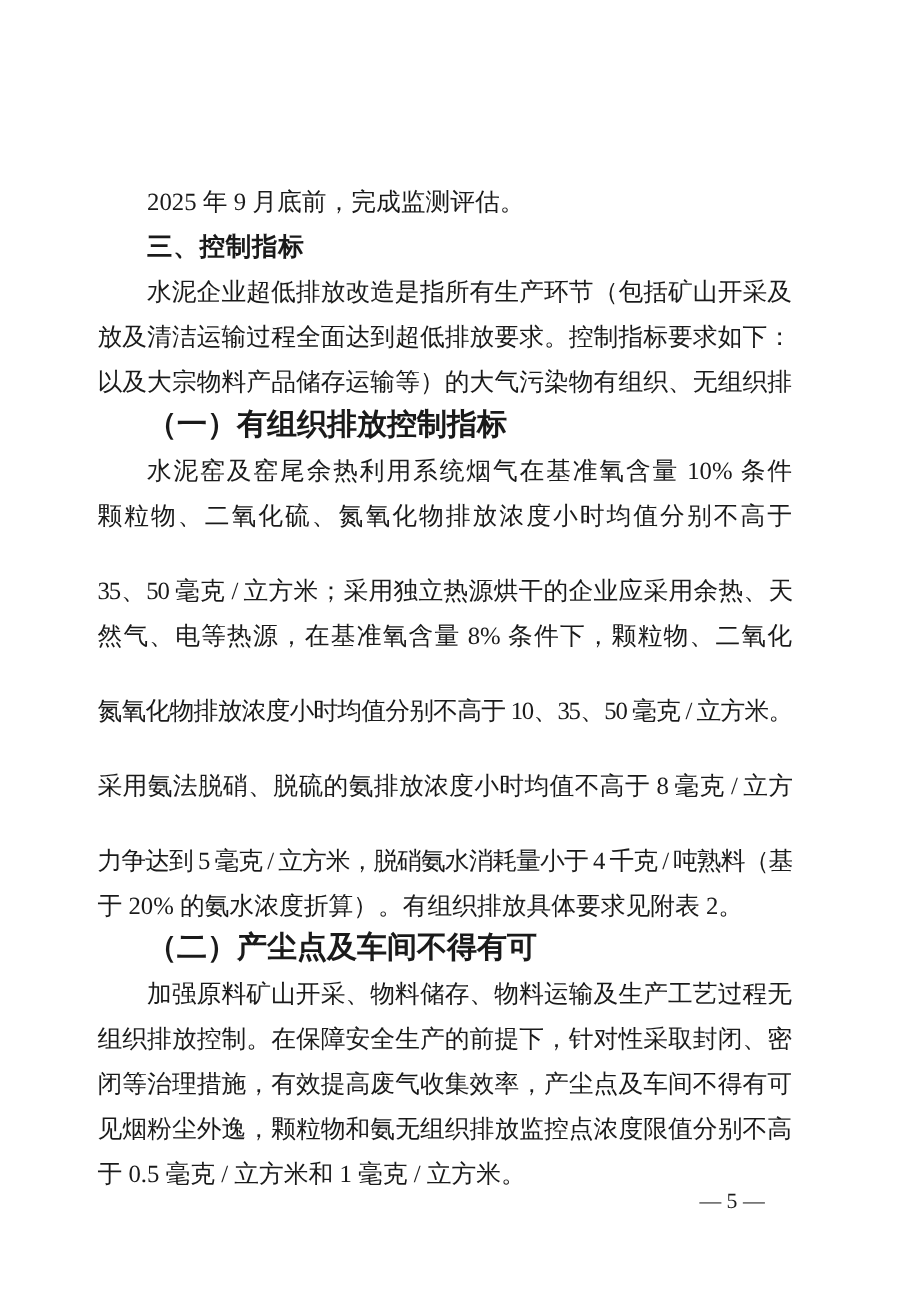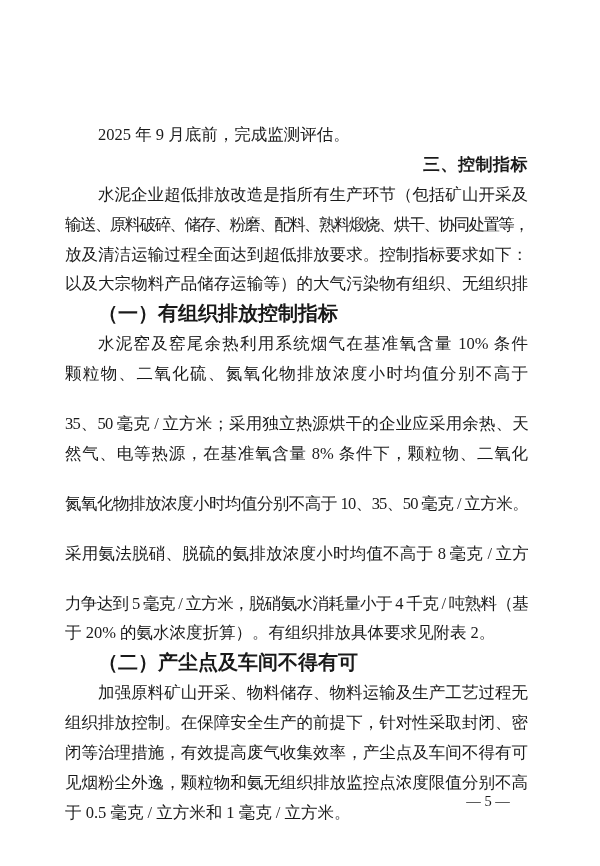--- a/index.html
+++ b/index.html
@@ -44,21 +44,20 @@
   .ind { text-indent: 33px; }
   
   .cram    { letter-spacing: -1.8px; }
   .cram-sm { letter-spacing: -0.8px; margin-top: 20px; }
   
   .h1 {
     font-family: "Liberation Sans", "DejaVu Sans", sans-serif;
     font-weight: bold;
     font-size: 17px;
     letter-spacing: 0.5px;
-    text-align: right;
   }
   
   .h2 {
     font-weight: bold;
     font-size: 20px;
   }
   .page-number {
     position: absolute;
     left: 455px;
     top: 772px;
@@ -75,21 +74,20 @@
 
 <div class="page">
 
   <div class="text-block">
 
     <div class="line ind">2025 年 9 月底前，完成监测评估。</div>
 
     <div class="line ind h1">三、控制指标</div>
 
     <div class="line jf ind">水泥企业超低排放改造是指所有生产环节（包括矿山开采及</div>
-    <div class="line jf cram">输送、原料破碎、储存、粉磨、配料、熟料煅烧、烘干、协同处置等，</div>
     <div class="line jf">放及清洁运输过程全面达到超低排放要求。控制指标要求如下：</div>
     <div class="line jf">以及大宗物料产品储存运输等）的大气污染物有组织、无组织排</div>
 
     <div class="line ind h2">（一）有组织排放控制指标</div>
 
     <div class="line jf ind">水泥窑及窑尾余热利用系统烟气在基准氧含量 10% 条件下，</div>
     <div class="line jf">颗粒物、二氧化硫、氮氧化物排放浓度小时均值分别不高于 10、</div>
     <div class="line jf cram-sm">35、50 毫克 / 立方米；采用独立热源烘干的企业应采用余热、天</div>
     <div class="line jf">然气、电等热源，在基准氧含量 8% 条件下，颗粒物、二氧化硫、</div>
     <div class="line jf cram-sm">氮氧化物排放浓度小时均值分别不高于 10、35、50 毫克 / 立方米。</div>

